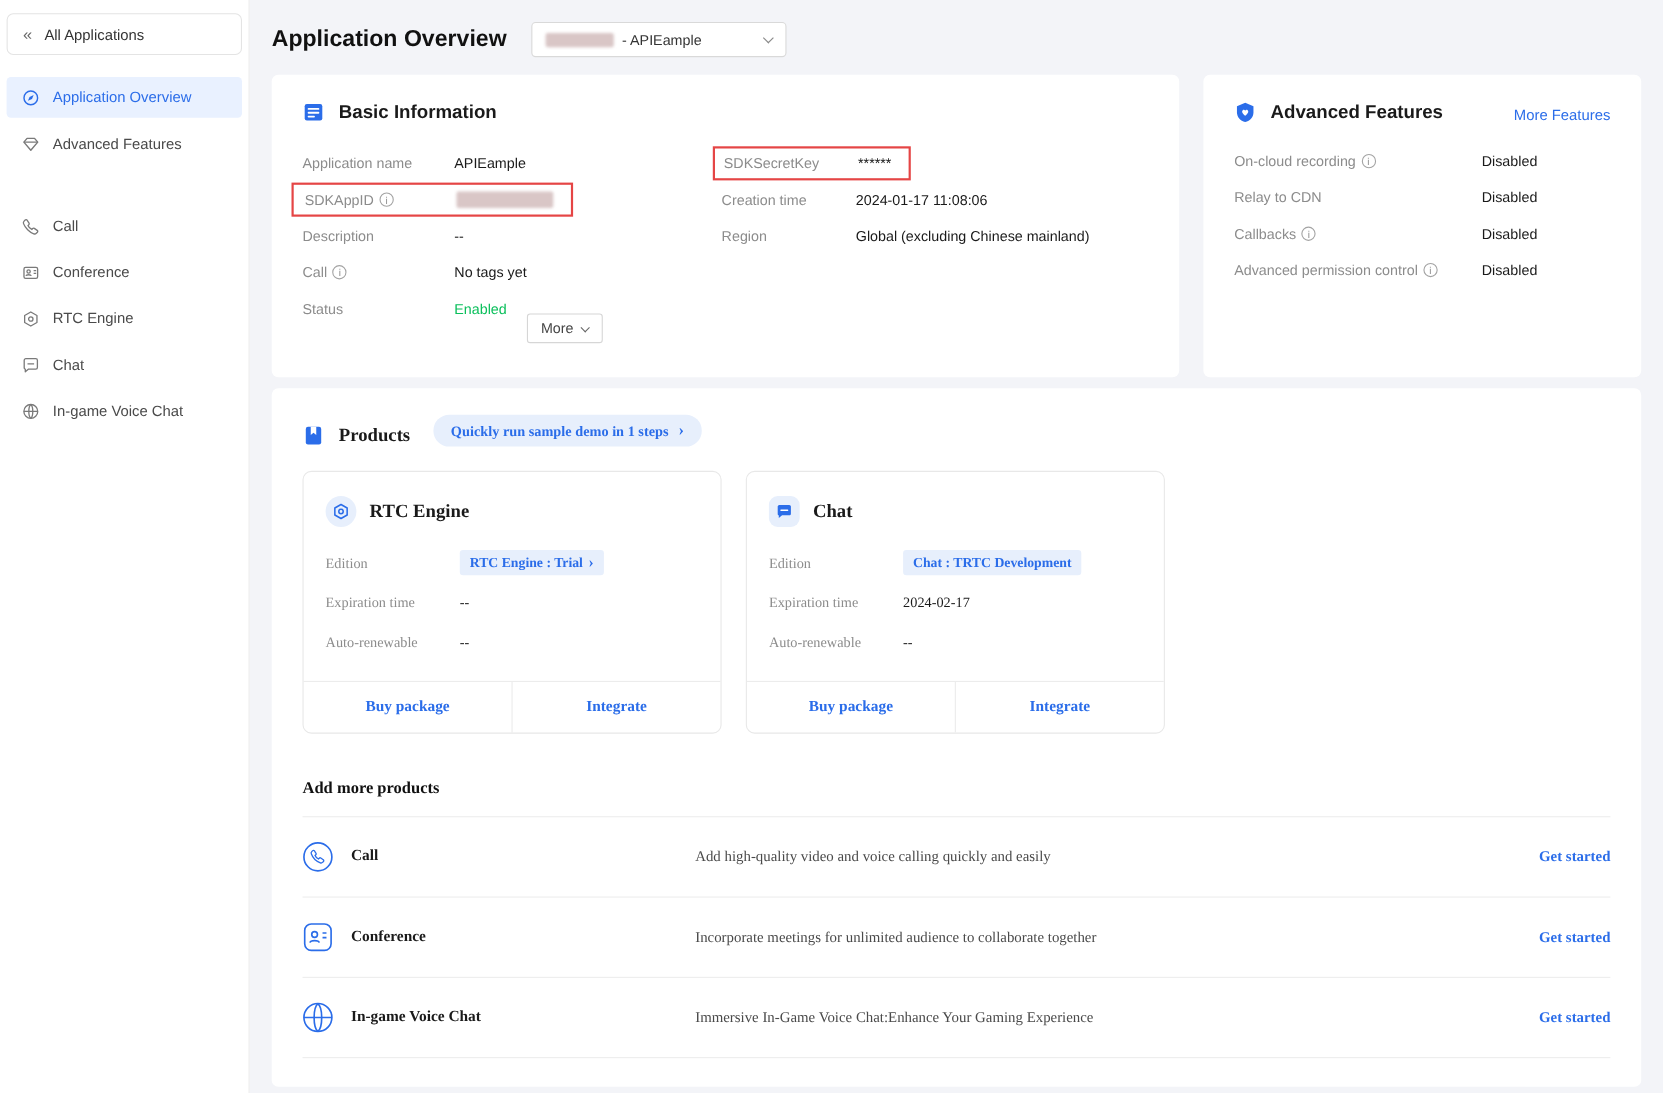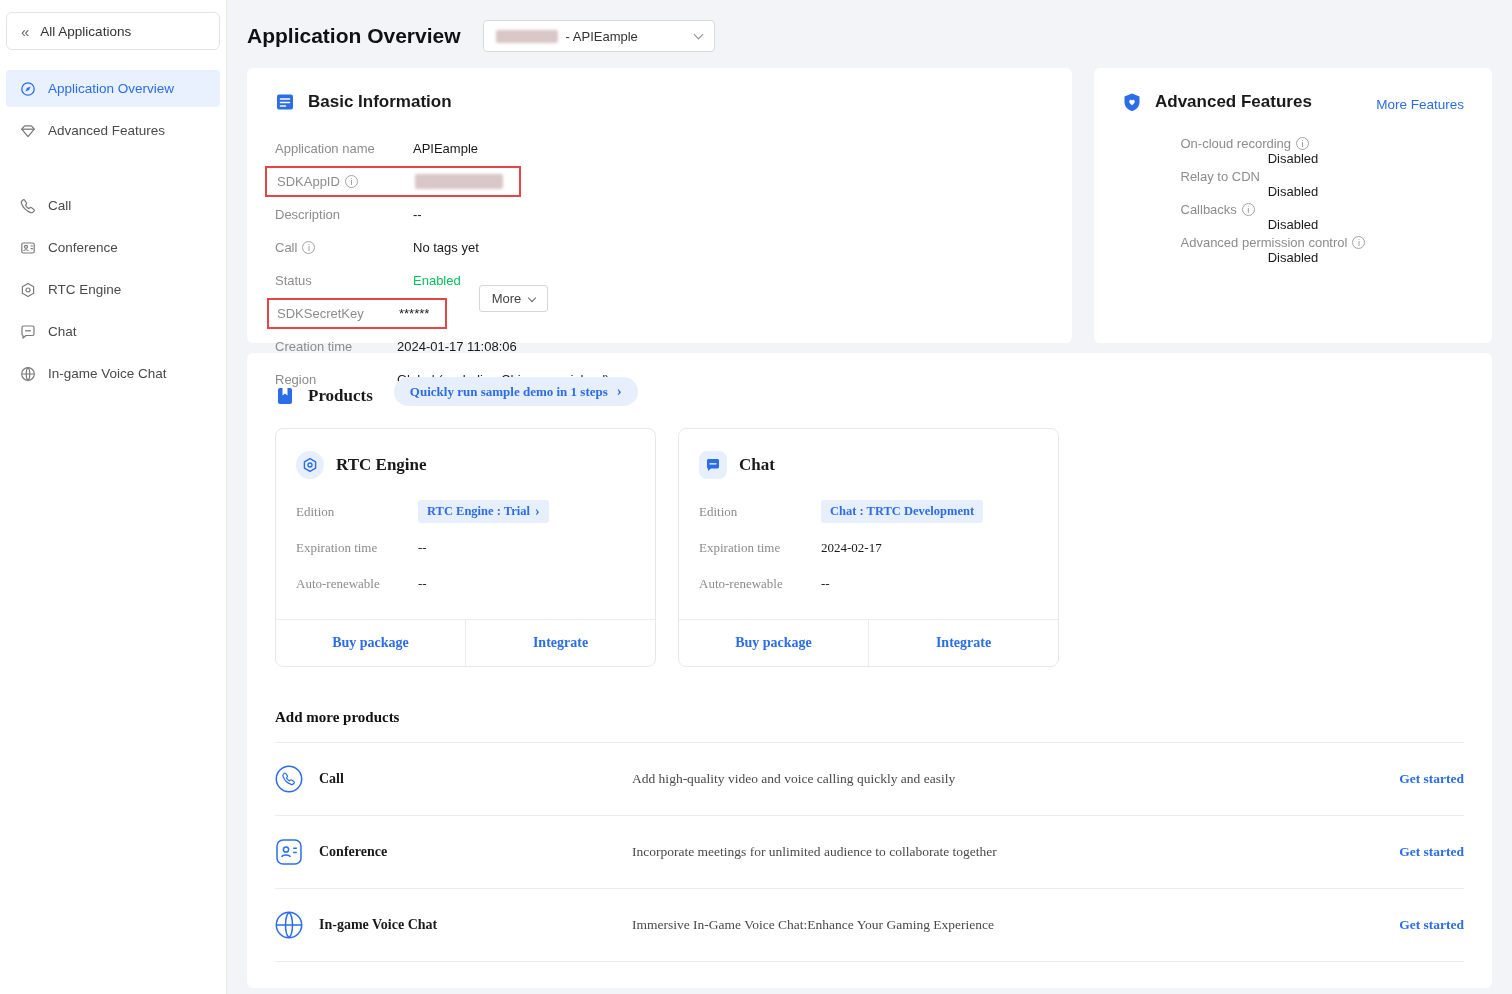--- a/index.html
+++ b/index.html
@@ -44,41 +44,41 @@
   .app-selector .caret{margin-left:auto;}
 
   .card{background:#fff;border-radius:6px;}
   .top-row{display:flex;gap:22px;}
   .basic-card{flex:1;padding:24px 28px;height:275px;}
   .adv-card{width:398px;flex-shrink:0;padding:24px 28px;height:275px;}
   .card-head{display:flex;align-items:flex-end;gap:13px;}
   .card-title{font-size:17px;font-weight:bold;color:#1a1a1a;}
   .more-link{margin-left:auto;color:var(--accent);font-size:13.5px;cursor:pointer;}
 
-  .bi-body{display:flex;margin-top:26px;flex-direction:column;}
+  .bi-body{display:flex;margin-top:26px;}
   .bi-col-left{width:381px;}
   .bi-col-right{flex:1;}
   .f-row{display:flex;align-items:center;height:21px;margin-bottom:12px;font-size:13px;}
   .f-label{color:var(--label);display:flex;align-items:center;gap:5px;flex-shrink:0;}
   .bi-col-left .f-label{width:138px;}
   .bi-col-right .f-label{width:122px;}
   .f-value{color:var(--ink);}
   .redbox{display:inline-flex;align-items:center;border:2px solid var(--red);
     padding:6px 16px 6px 10px;margin:-8px 0 -8px -10px;}
   .redbox .f-label{}
   .info-icon{width:13px;height:13px;border:1px solid #a3a3a3;border-radius:50%;display:inline-flex;
     align-items:center;justify-content:center;font-size:9px;color:#8c8c8c;cursor:pointer;flex-shrink:0;}
   .info-icon::before{content:"i";}
   .status-enabled{color:var(--green);}
   .more-btn{display:inline-flex;align-items:center;gap:8px;border:1px solid #d6d6d6;border-radius:3px;
     padding:0 12px;height:27px;margin-left:18px;font-size:13px;color:#444;background:#fff;cursor:pointer;margin-top:36px;}
   .more-btn .caret{width:6px;height:6px;border-color:#666;margin-top:-2px;}
 
   .adv-rows{margin-top:24px;}
-  .adv-row{display:flex;align-items:center;height:21px;margin-bottom:12px;font-size:13px;flex-direction:column;}
+  .adv-row{display:flex;align-items:center;height:21px;margin-bottom:12px;font-size:13px;}
   .adv-row .f-label{width:225px;}
 
   
   .products-card{margin-top:10px;padding:24px 28px 26px;font-family:Liberation Serif, serif;}
   .demo-pill{display:flex;align-items:center;gap:9px;background:#e7effc;color:var(--accent);font-weight:bold;
     font-size:13px;border-radius:15px;height:29px;padding:0 16px;margin-left:8px;cursor:pointer;}
   .demo-pill .chev{font-size:15px;line-height:1;}
   .prod-cards{display:flex;gap:22px;margin-top:22px;}
   .prod-card{width:381px;border:1px solid #e8e8e8;border-radius:8px;background:#fff;}
   .prod-card-body{padding:22px 20px 8px;}

